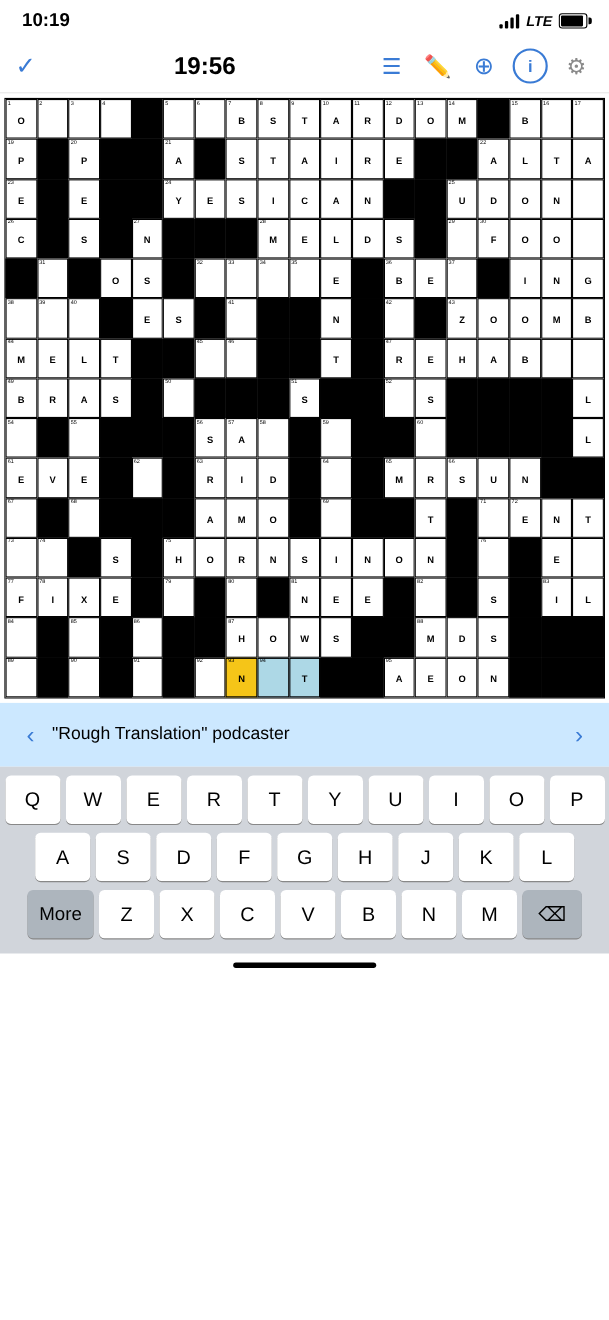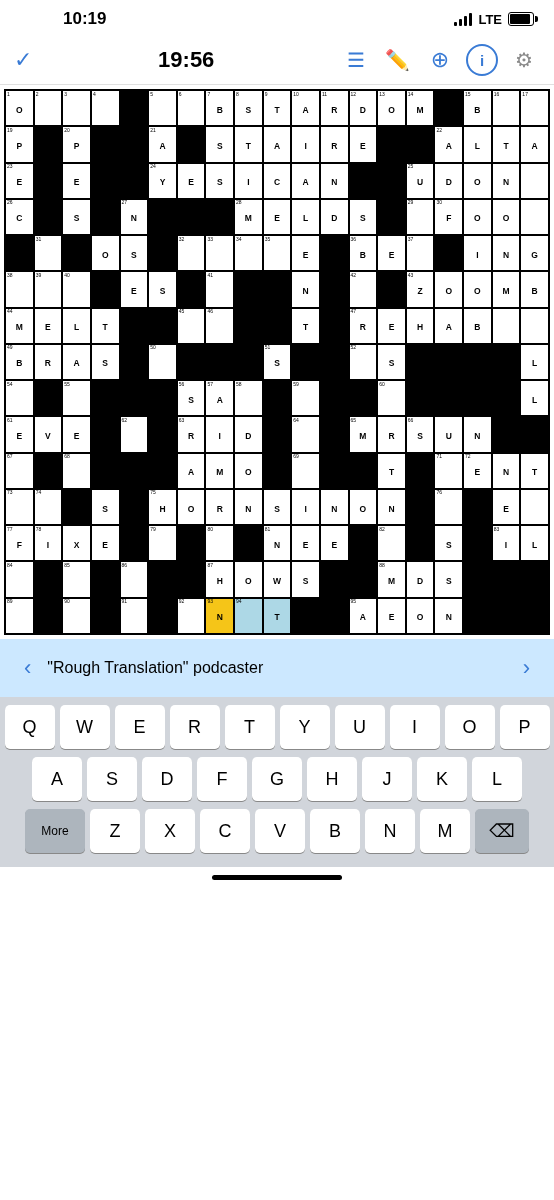--- a/index.html
+++ b/index.html
@@ -13,31 +13,31 @@
     }
 
     
     .status-bar {
       display: flex;
       justify-content: space-between;
       align-items: center;
       padding: 6px 20px 4px;
       background: #fff;
       height: 36px;
-      margin-left: 43px;
     }
     .status-time {
       font-size: 17px;
       font-weight: 600;
       color: #000;
     }
     .status-icons {
       display: flex;
       align-items: center;
       gap: 6px;
+      font-style: italic;
     }
     .signal-bars {
       display: flex;
       align-items: flex-end;
       gap: 2px;
       height: 14px;
     }
     .signal-bars span {
       background: #000;
       width: 3px;
@@ -214,21 +214,21 @@
       font-size: 18px;
       font-weight: 400;
       color: #000;
       box-shadow: 0 1px 0 #888;
       cursor: pointer;
       flex: 1;
       max-width: 50px;
     }
     .key.special {
       background: #adb5bd;
-      font-size: 12px;
+      font-size: 17px;
       min-width: 52px;
       max-width: 60px;
       color: #000;
     }
     .key.backspace {
       background: #adb5bd;
       min-width: 48px;
       max-width: 54px;
     }
     .home-indicator {

